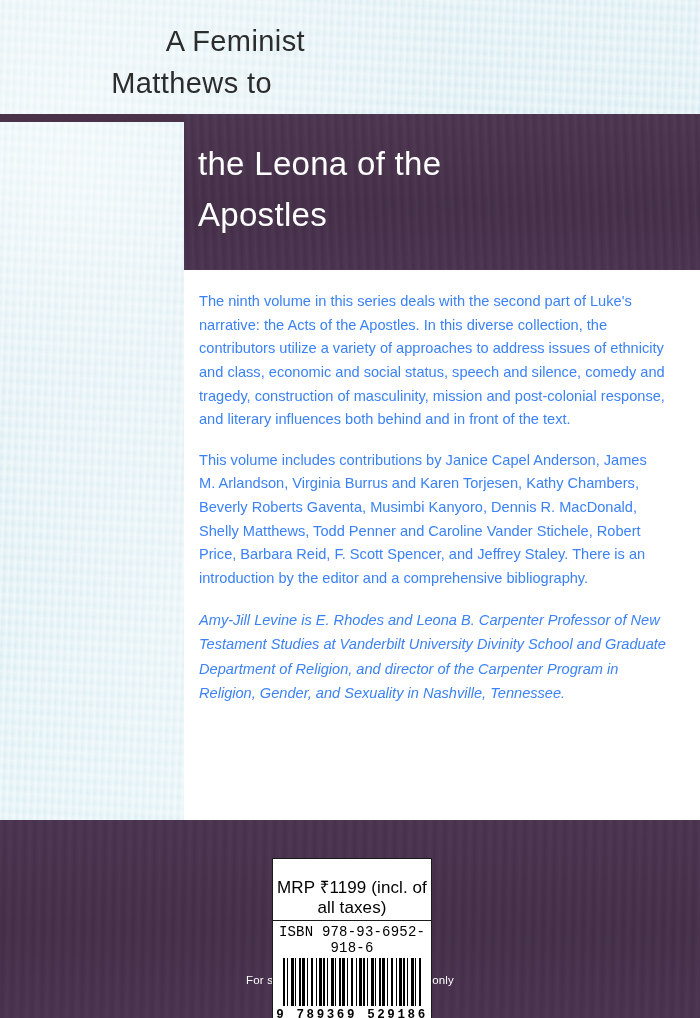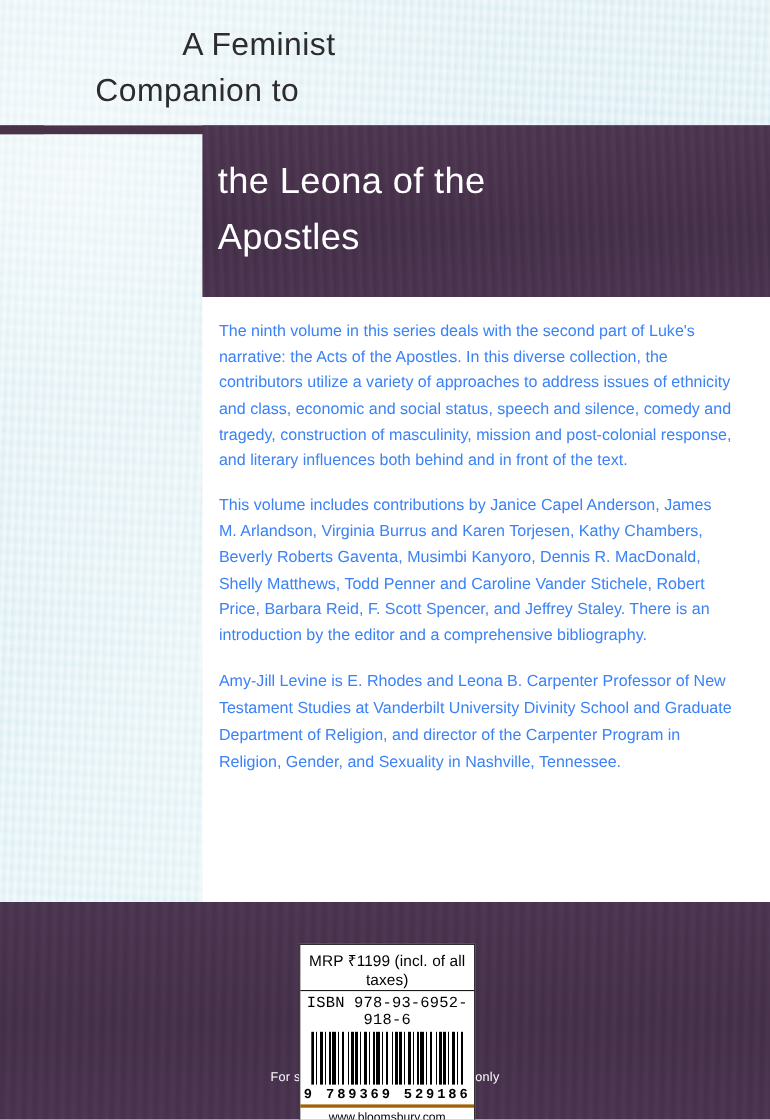--- a/index.html
+++ b/index.html
@@ -132,40 +132,42 @@
     top: 290px;
     width: 467px;
     color: #3b82f6;
     font-size: 14.6px;
     line-height: 1.62;
   }
   .blurb p {
     margin: 0 0 17px 0;
   }
   .blurb p.author-note {
+    font-style: italic;
     line-height: 1.68;
   }
 
   
   .price-box {
     position: absolute;
     left: 272px;
     top: 858px;
     width: 158px;
     background: #ffffff;
     border: 1px solid #1a1a1a;
     text-align: center;
     padding: 2px 0 0 0;
   }
   .price-line {
-    font-size: 14px;
+    font-size: 17px;
     color: #000;
     padding: 2px 0 2px 0;
     border-bottom: 1px solid #1a1a1a;
     letter-spacing: 0.1px;
+    margin-top: 12px;
   }
   .isbn-line {
     font-family: "Liberation Mono", monospace;
     font-size: 14px;
     color: #000;
     padding: 3px 0 2px 0;
     letter-spacing: 0.2px;
   }
   .barcode-wrap {
     padding: 0 10px 2px 10px;
@@ -217,21 +219,21 @@
 <div class="cover">
 
   <div class="blue-panel"></div>
   <div class="white-block"></div>
   <div class="purple-band"></div>
   <div class="purple-left-strip"></div>
   <div class="purple-block"></div>
 
   <div class="title-top">
     <span class="line line1">A Feminist</span>
-    <span class="line line2">Companion to</span>
+    <span class="line line2">Matthews to</span>
   </div>
 
   <div class="title-main">
     <span class="line">the Leona of the</span>
     <span class="line">Apostles</span>
   </div>
 
   <div class="blurb">
     <p>The ninth volume in this series deals with the second part of Luke's narrative: the Acts of the Apostles. In this diverse collection, the contributors utilize a variety of approaches to address issues of ethnicity and class, economic and social status, speech and silence, comedy and tragedy, construction of masculinity, mission and post-colonial response, and literary influences both behind and in front of the text.</p>
     <p>This volume includes contributions by Janice Capel Anderson, James M. Arlandson, Virginia Burrus and Karen Torjesen, Kathy Chambers, Beverly Roberts Gaventa, Musimbi Kanyoro, Dennis R. MacDonald, Shelly Matthews, Todd Penner and Caroline Vander Stichele, Robert Price, Barbara Reid, F. Scott Spencer, and Jeffrey Staley. There is an introduction by the editor and a comprehensive bibliography.</p>

